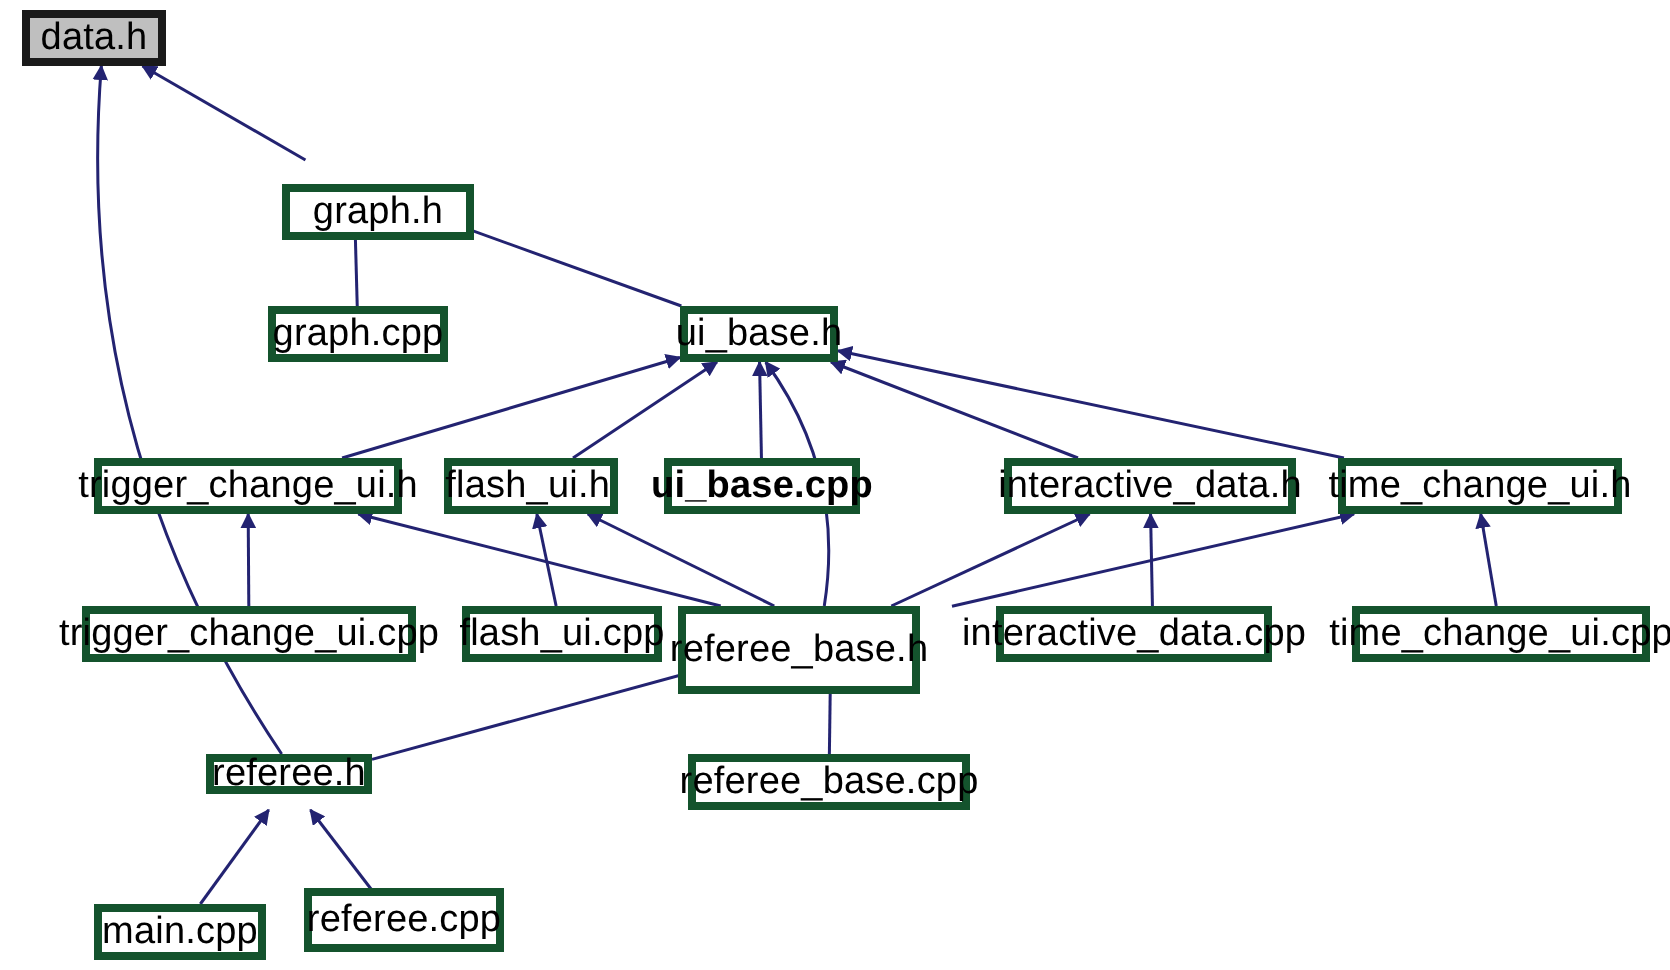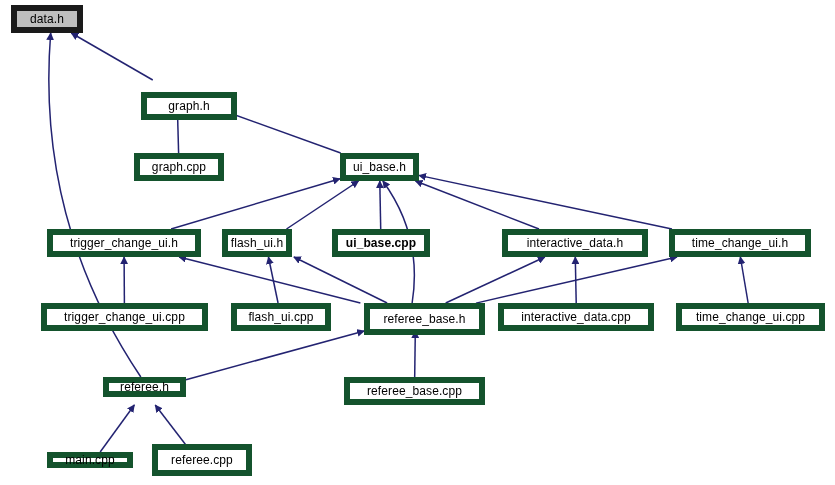--- a/index.html
+++ b/index.html
@@ -18,27 +18,27 @@
   svg#edges {
     position: absolute;
     left: 0;
     top: 0;
     width: 835px;
     height: 485px;
   }
   .node {
     position: absolute;
     box-sizing: border-box;
-    border: 6px solid #14532d;
+    border: 4px solid #14532d;
     background: #ffffff;
     color: #000000;
     display: flex;
     align-items: center;
     justify-content: center;
-    font-size: 12px;
+    font-size: 19px;
     line-height: 1;
     letter-spacing: 0.1px;
     white-space: nowrap;
     z-index: 5;
   }
   .node.highlight {
     background: #bfbfbf;
     border-color: #1a1a1a;
   }
   .node .label {
@@ -92,54 +92,54 @@
       </div>
       <div class="node" style="left: 134px; top: 153px; width: 90px; height: 28px;">
         <span class="label">graph.cpp</span>
       </div>
       <div class="node" style="left: 340px; top: 153px; width: 79px; height: 28px;">
         <span class="label">ui_base.h</span>
       </div>
       <div class="node" style="left: 47px; top: 229px; width: 154px; height: 28px;">
         <span class="label">trigger_change_ui.h</span>
       </div>
-      <div class="node" style="left: 222px; top: 229px; width: 70px; height: 28px;">
+      <div class="node" style="left: 222px; top: 229px; width: 87px; height: 28px; justify-content: flex-end;">
         <span class="label">flash_ui.h</span>
       </div>
       <div class="node" style="left: 332px; top: 229px; width: 98px; height: 28px; font-weight: bold;">
         <span class="label">ui_base.cpp</span>
       </div>
       <div class="node" style="left: 502px; top: 229px; width: 146px; height: 28px;">
         <span class="label">interactive_data.h</span>
       </div>
       <div class="node" style="left: 669px; top: 229px; width: 142px; height: 28px;">
         <span class="label">time_change_ui.h</span>
       </div>
       <div class="node" style="left: 41px; top: 303px; width: 167px; height: 28px;">
         <span class="label">trigger_change_ui.cpp</span>
       </div>
       <div class="node" style="left: 231px; top: 303px; width: 100px; height: 28px;">
         <span class="label">flash_ui.cpp</span>
       </div>
-      <div class="node" style="left: 364px; top: 303px; width: 121px; height: 32px;">
+      <div class="node" style="left: 339px; top: 303px; width: 121px; height: 44px;">
         <span class="label">referee_base.h</span>
       </div>
-      <div class="node" style="left: 498px; top: 303px; width: 156px; height: 28px;">
+      <div class="node" style="left: 498px; top: 303px; width: 138px; height: 28px;">
         <span class="label">interactive_data.cpp</span>
       </div>
       <div class="node" style="left: 676px; top: 303px; width: 149px; height: 28px;">
         <span class="label">time_change_ui.cpp</span>
       </div>
       <div class="node" style="left: 103px; top: 377px; width: 83px; height: 20px;">
         <span class="label">referee.h</span>
       </div>
       <div class="node" style="left: 344px; top: 377px; width: 141px; height: 28px;">
         <span class="label">referee_base.cpp</span>
       </div>
-      <div class="node" style="left: 47px; top: 452px; width: 86px; height: 16px;">
+      <div class="node" style="left: 47px; top: 452px; width: 86px; height: 28px;">
         <span class="label">main.cpp</span>
       </div>
       <div class="node" style="left: 152px; top: 444px; width: 100px; height: 32px;">
         <span class="label">referee.cpp</span>
       </div>
     </div>
 
 </div>
 
 </body></html>

